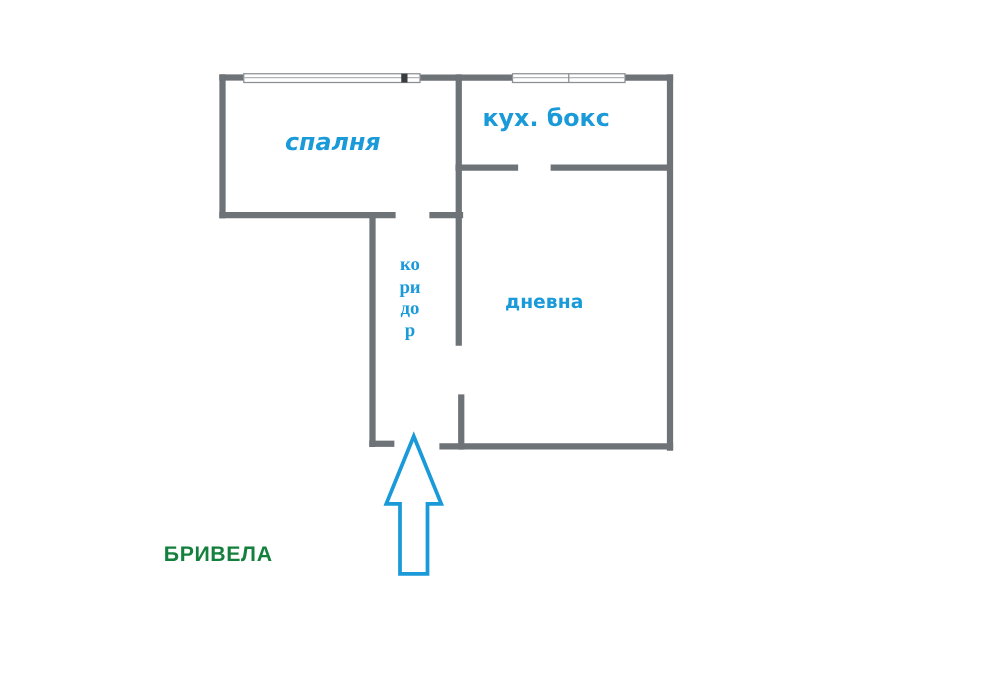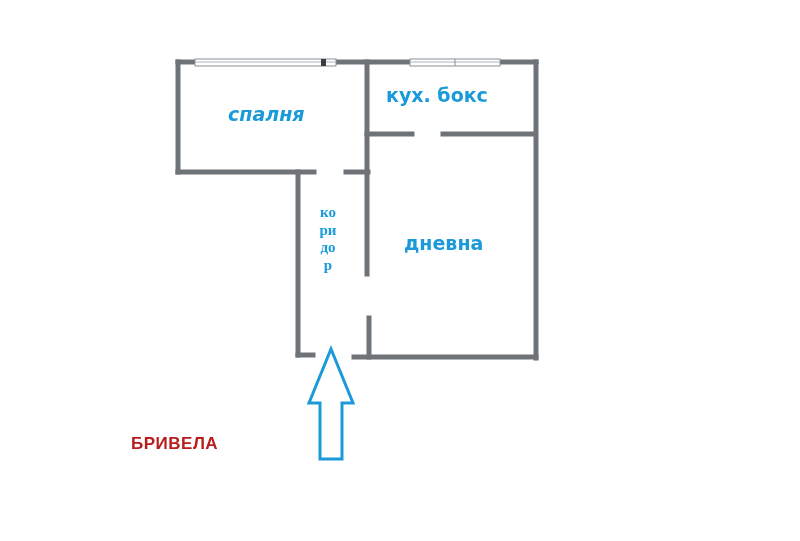--- a/index.html
+++ b/index.html
@@ -1,23 +1,23 @@
 <!DOCTYPE html>
 <html><head>
 <meta charset="utf-8">
 <style>
   html, body { margin:0; padding:0; background:#ffffff; }
   body { width:800px; height:541px; position:relative; overflow:hidden; font-family:"DejaVu Sans", sans-serif; }
   .plan { position:absolute; left:0; top:0; width:800px; height:541px; }
   .label { position:absolute; color:#1a9ad9; font-weight:bold; font-family:"DejaVu Sans", sans-serif; }
   .lbl-bed { left:228px; top:103px; font-size:19px;font-style:italic; }
   .lbl-kit { left:386px; top:84px; font-size:19px;text-align:center; }
-  .lbl-liv { left:404px; top:232px; font-size:19px; }
+  .lbl-liv { left:404px; top:232px; font-size:15px; }
   .lbl-cor { left:318px; top:204px; width:20px; font-size:15px; line-height:17.5px; text-align:center; white-space:pre-wrap; word-break:break-all;font-family:Liberation Serif, serif; }
-  .brand { position:absolute; left:131px; top:434px; color:#b91c1c; font-weight:bold; font-size:17px; letter-spacing:0.5px; font-family:"Liberation Sans", sans-serif; }
+  .brand { position:absolute; left:131px; top:434px; color:#15803d; font-weight:bold; font-size:17px; letter-spacing:0.5px; font-family:"Liberation Sans", sans-serif; }
 </style>
 </head>
 <body>
 
 <svg class="plan" viewBox="0 0 800 541" xmlns="http://www.w3.org/2000/svg">
   <g stroke="#6e7378" stroke-width="5" fill="none" stroke-linecap="square">
 
     <line x1="178" y1="62" x2="195" y2="62"></line>
     <line x1="336" y1="62" x2="410" y2="62"></line>
     <line x1="500" y1="62" x2="536" y2="62"></line>

